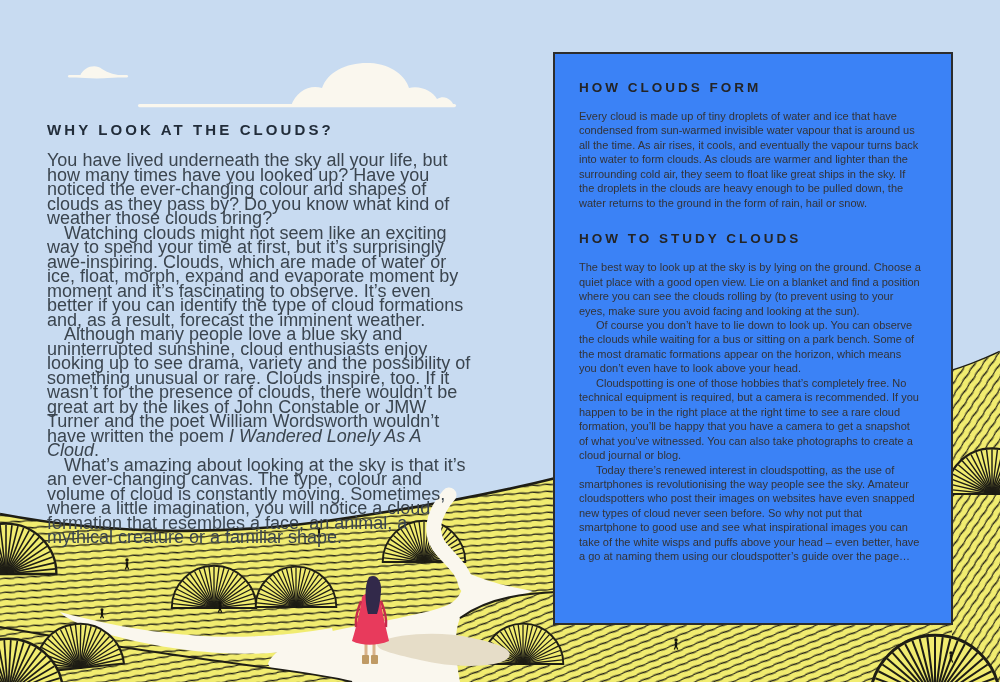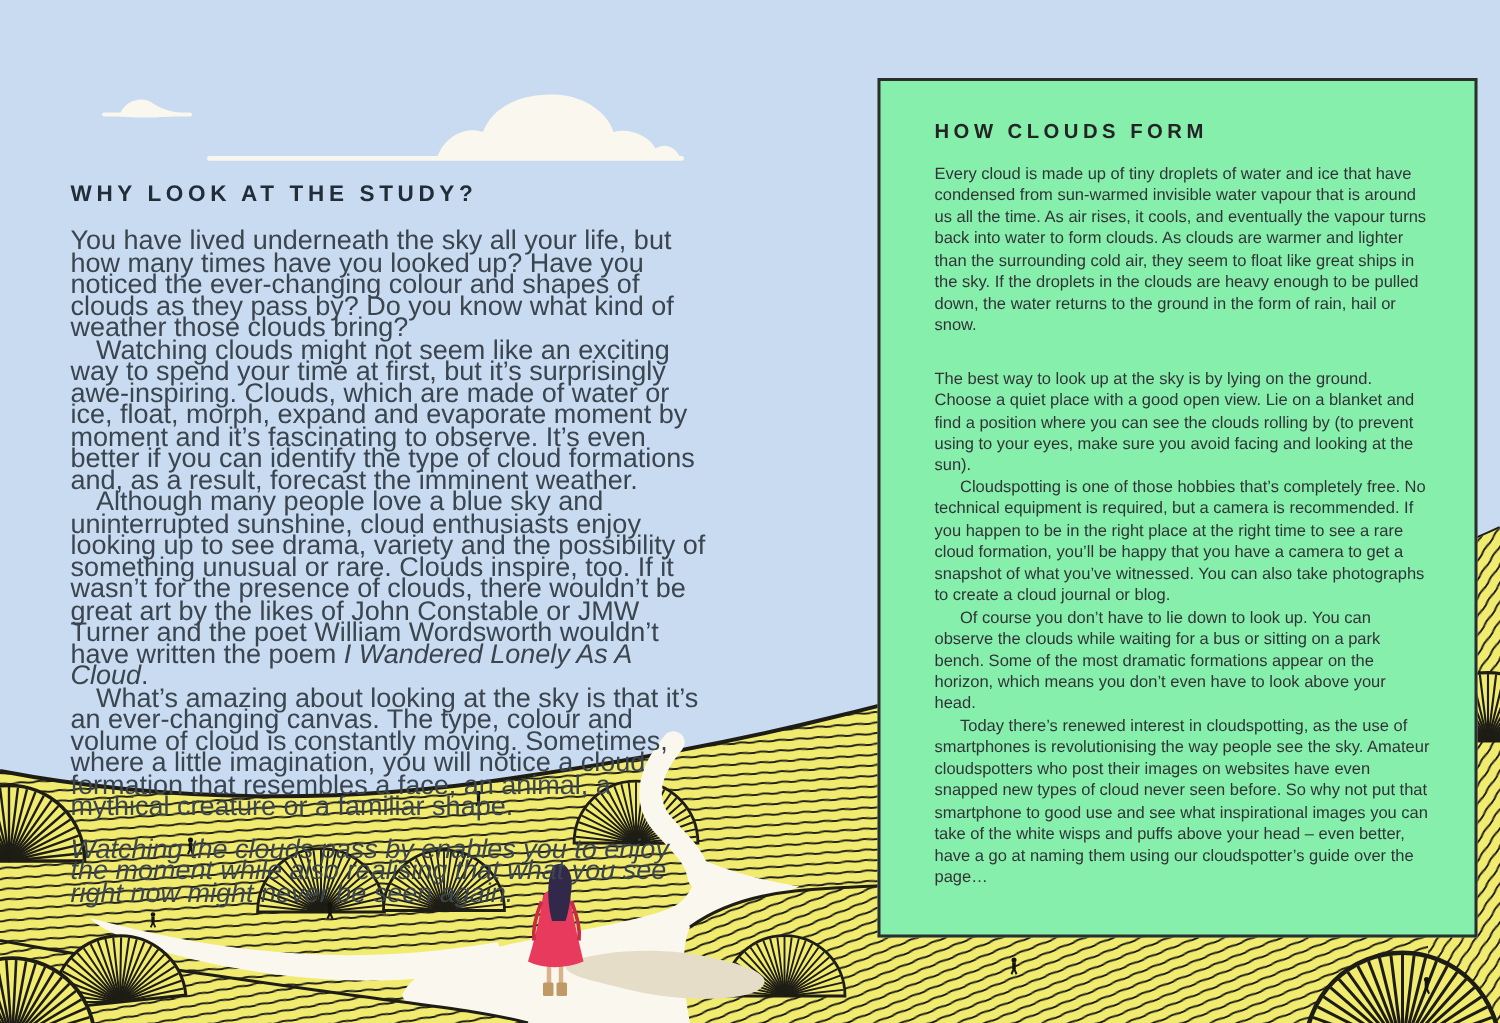--- a/index.html
+++ b/index.html
@@ -16,23 +16,23 @@
   .left-col h1{
     font-size:15px;font-weight:bold;letter-spacing:3.1px;
     color:#222d3a;margin:0 0 15px 0;white-space:nowrap;
   }
   .body p{margin:0;font-size:18px;line-height:14.5px;color:#3b454f;}
   .indent{text-indent:17px;}
   .note{margin-top:14px !important;font-style:italic;color:#38434d;}
 
   
   .card{
-    position:absolute;left:585px;top:52px;width:400px;height:573px;
-    box-sizing:border-box;background:#86efac;border:2px solid #2d2d2d;
-    padding:26px 30px 0 36px;z-index:3;
+    position:absolute;left:553px;top:52px;width:400px;height:573px;
+    box-sizing:border-box;background:#3b82f6;border:2px solid #2d2d2d;
+    padding:26px 30px 0 24px;z-index:3;
   }
   .card h2{
     font-size:13.5px;font-weight:bold;letter-spacing:3px;
     color:#242426;margin:0 0 14px 0;white-space:nowrap;
   }
   .card p{margin:0;font-size:11px;line-height:14.45px;color:#333337;}
   .sec2{margin-top:21px;}
   em{font-style:italic;}
 </style>
 </head>
@@ -161,34 +161,34 @@
       <rect x="362" y="655" width="7" height="9" rx="1" fill="#bf9a64"></rect>
       <rect x="371" y="655" width="7" height="9" rx="1" fill="#bf9a64"></rect>
       <path d="M362,597 C366,591 376,591 380,597 C382,612 386,628 389,641 C377,646 362,646 352,641 C356,628 360,612 362,597 Z" fill="#e83a5c"></path>
       <path d="M361,601 C357,611 355,619 356,627" fill="none" stroke="#c62b4a" stroke-width="2.4"></path>
       <path d="M381,601 C385,611 387,619 386,627" fill="none" stroke="#c62b4a" stroke-width="2.4"></path>
       <path d="M369,577 C377,573 382,581 381,592 C380,602 379,608 377,614 L368,614 C365,603 364,586 369,577 Z" fill="#32294a"></path>
     </g>
   </svg>
 
   <div class="left-col body">
-    <h1>WHY LOOK AT THE STUDY?</h1>
+    <h1>WHY LOOK AT THE CLOUDS?</h1>
     <p>You have lived underneath the sky all your life, but how many times have you looked up? Have you noticed the ever-changing colour and shapes of clouds as they pass by? Do you know what kind of weather those clouds bring?</p>
     <p class="indent">Watching clouds might not seem like an exciting way to spend your time at first, but it’s surprisingly awe-inspiring. Clouds, which are made of water or ice, float, morph, expand and evaporate moment by moment and it’s fascinating to observe. It’s even better if you can identify the type of cloud formations and, as a result, forecast the imminent weather.</p>
     <p class="indent"><span>Although many people love a blue sky and uninterrupted sunshine, cloud enthusiasts enjoy looking up to see drama, variety and the possibility of something unusual or rare. Clouds inspire, too. If it wasn’t for the presence of clouds, there wouldn’t be great art by the likes of John Constable or JMW Turner and the poet William Wordsworth wouldn’t have written the poem </span><em>I Wandered Lonely As A Cloud</em><span>.</span></p>
     <p class="indent">What’s amazing about looking at the sky is that it’s an ever-changing canvas. The type, colour and volume of cloud is constantly moving. Sometimes, where a little imagination, you will notice a cloud formation that resembles a face, an animal, a mythical creature or a familiar shape.</p>
-    <p class="note">Watching the clouds pass by enables you to enjoy the moment while also realising that what you see right now might never be seen again.</p>
   </div>
 
   <div class="card">
     <div class="sec1">
       <h2>HOW CLOUDS FORM</h2>
       <p>Every cloud is made up of tiny droplets of water and ice that have condensed from sun-warmed invisible water vapour that is around us all the time. As air rises, it cools, and eventually the vapour turns back into water to form clouds. As clouds are warmer and lighter than the surrounding cold air, they seem to float like great ships in the sky. If the droplets in the clouds are heavy enough to be pulled down, the water returns to the ground in the form of rain, hail or snow.</p>
     </div>
     <div class="sec2">
+      <h2>HOW TO STUDY CLOUDS</h2>
       <p>The best way to look up at the sky is by lying on the ground. Choose a quiet place with a good open view. Lie on a blanket and find a position where you can see the clouds rolling by (to prevent using to your eyes, make sure you avoid facing and looking at the sun).</p>
+      <p class="indent">Of course you don’t have to lie down to look up. You can observe the clouds while waiting for a bus or sitting on a park bench. Some of the most dramatic formations appear on the horizon, which means you don’t even have to look above your head.</p>
       <p class="indent">Cloudspotting is one of those hobbies that’s completely free. No technical equipment is required, but a camera is recommended. If you happen to be in the right place at the right time to see a rare cloud formation, you’ll be happy that you have a camera to get a snapshot of what you’ve witnessed. You can also take photographs to create a cloud journal or blog.</p>
-      <p class="indent">Of course you don’t have to lie down to look up. You can observe the clouds while waiting for a bus or sitting on a park bench. Some of the most dramatic formations appear on the horizon, which means you don’t even have to look above your head.</p>
       <p class="indent">Today there’s renewed interest in cloudspotting, as the use of smartphones is revolutionising the way people see the sky. Amateur cloudspotters who post their images on websites have even snapped new types of cloud never seen before. So why not put that smartphone to good use and see what inspirational images you can take of the white wisps and puffs above your head – even better, have a go at naming them using our cloudspotter’s guide over the page…</p>
     </div>
   </div>
 
 </div>
 
 </body></html>

